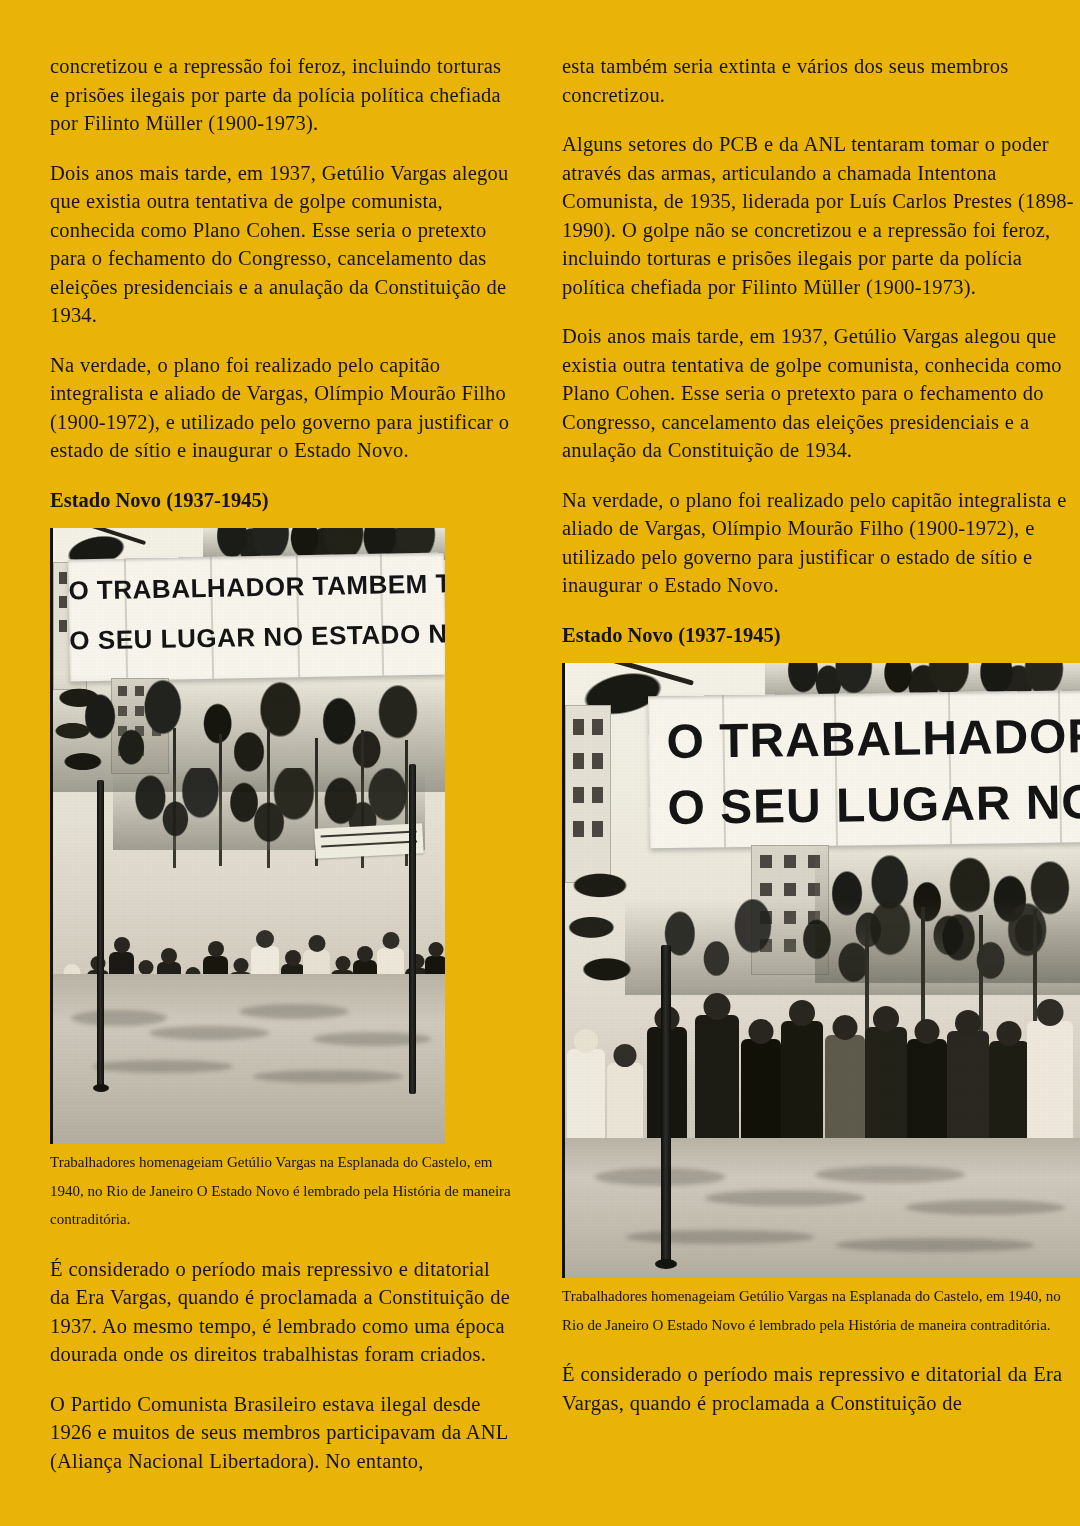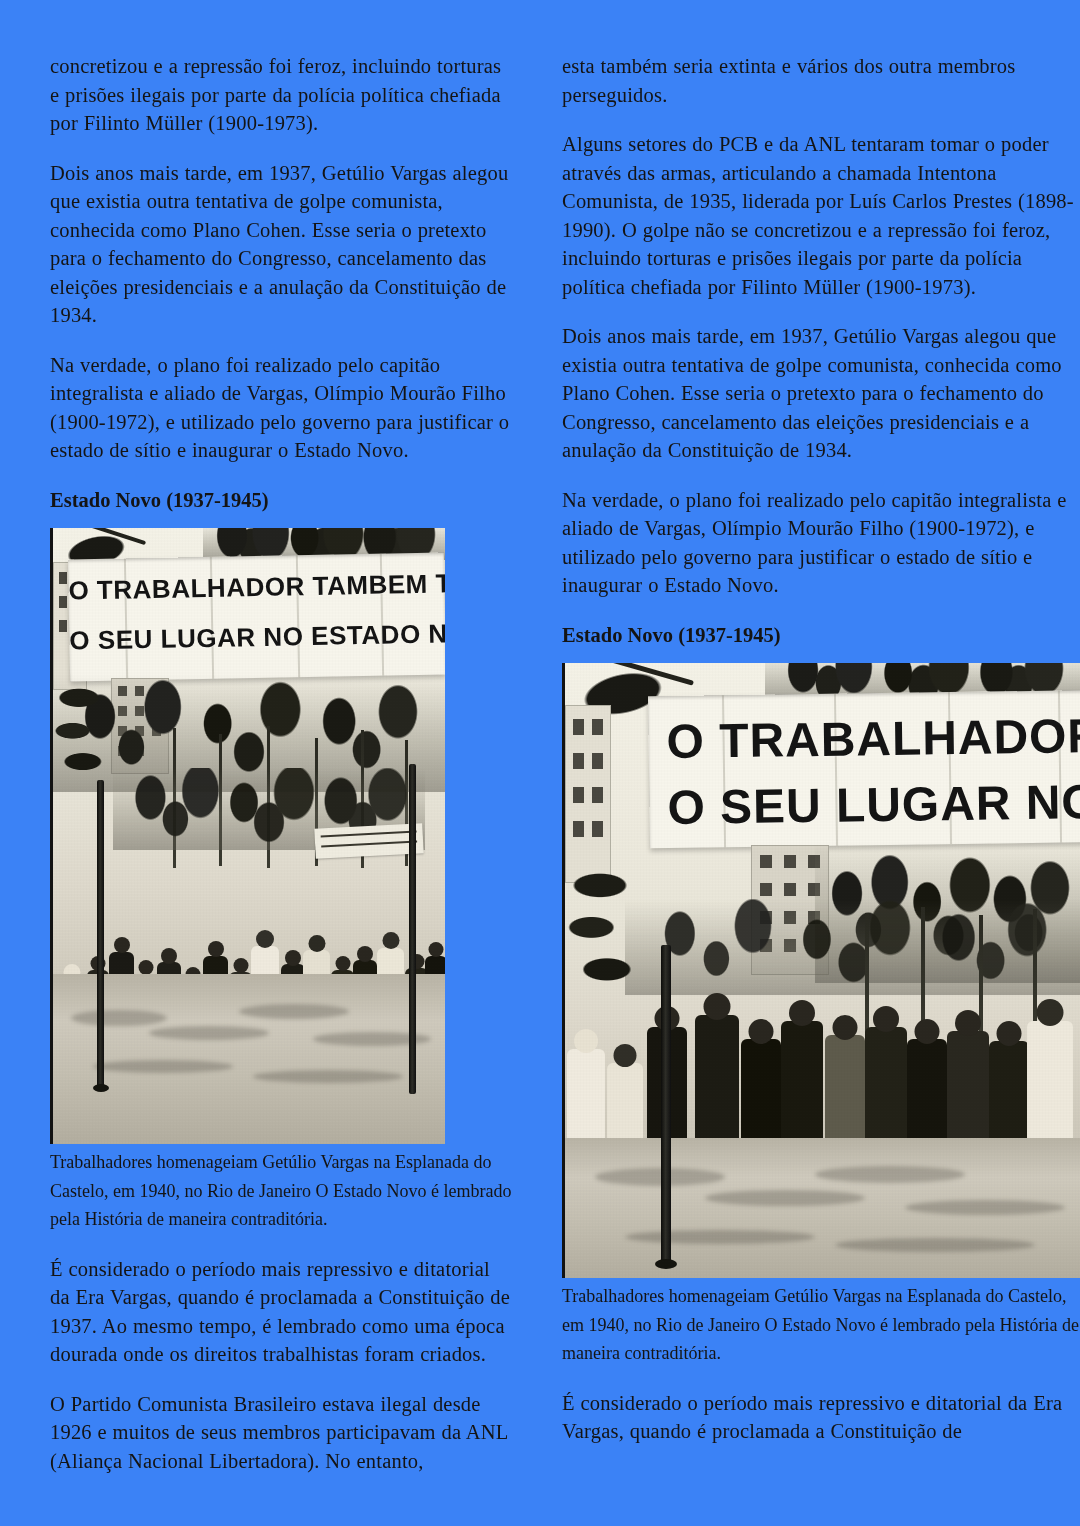--- a/index.html
+++ b/index.html
@@ -4,21 +4,21 @@
 <style>
   html, body {
     margin: 0;
     padding: 0;
     background: #ffffff;
   }
   .page {
     position: relative;
     width: 1080px;
     height: 1526px;
-    background: #3b82f6;
+    background: #eab308;
     font-family: "Liberation Serif", "DejaVu Serif", serif;
     color: #141414;
     overflow: hidden;
   }
   .col {
     position: absolute;
     top: 52px;
   }
   .col-left  { left: 50px;  width: 462px; }
   .col-right { left: 562px; width: 518px; }
@@ -35,21 +35,21 @@
 
   h3.heading {
     margin: 6px 0 14px 0;
     font-size: 20.5px;
     line-height: 28.5px;
     font-weight: bold;
   }
 
   .caption {
     margin: 4px 0 21px 0;
-    font-size: 18px;
+    font-size: 15px;
     line-height: 28.5px;
   }
 
   
   .photo {
     position: relative;
     overflow: hidden;
     background: #e8e6dd;
     border-left: 3px solid #121212;
   }
@@ -328,21 +328,21 @@
     </div>
 
     <p class="caption">Trabalhadores homenageiam Getúlio Vargas na Esplanada do Castelo, em 1940, no Rio de Janeiro O Estado Novo é lembrado pela História de maneira contraditória.</p>
 
     <p class="para">É considerado o período mais repressivo e ditatorial da Era Vargas, quando é proclamada a Constituição de 1937. Ao mesmo tempo, é lembrado como uma época dourada onde os direitos trabalhistas foram criados.</p>
     <p class="para">O Partido Comunista Brasileiro estava ilegal desde 1926 e muitos de seus membros participavam da ANL (Aliança Nacional Libertadora). No entanto,</p>
   </div>
 
   <div class="col col-right">
 
-    <p class="para">esta também seria extinta e vários dos outra membros perseguidos.</p>
+    <p class="para">esta também seria extinta e vários dos seus membros concretizou.</p>
     <p class="para">Alguns setores do PCB e da ANL tentaram tomar o poder através das armas, articulando a chamada Intentona Comunista, de 1935, liderada por Luís Carlos Prestes (1898-1990). O golpe não se concretizou e a repressão foi feroz, incluindo torturas e prisões ilegais por parte da polícia política chefiada por Filinto Müller (1900-1973).</p>
     <p class="para">Dois anos mais tarde, em 1937, Getúlio Vargas alegou que existia outra tentativa de golpe comunista, conhecida como Plano Cohen. Esse seria o pretexto para o fechamento do Congresso, cancelamento das eleições presidenciais e a anulação da Constituição de 1934.</p>
     <p class="para">Na verdade, o plano foi realizado pelo capitão integralista e aliado de Vargas, Olímpio Mourão Filho (1900-1972), e utilizado pelo governo para justificar o estado de sítio e inaugurar o Estado Novo.</p>
 
     <h3 class="heading">Estado Novo (1937-1945)</h3>
 
     <div class="photo photo-right">
       <div class="sky"></div>
 
       <div class="tree-band" style="top:-10px;height:48px;left:200px;right:0;"></div>

